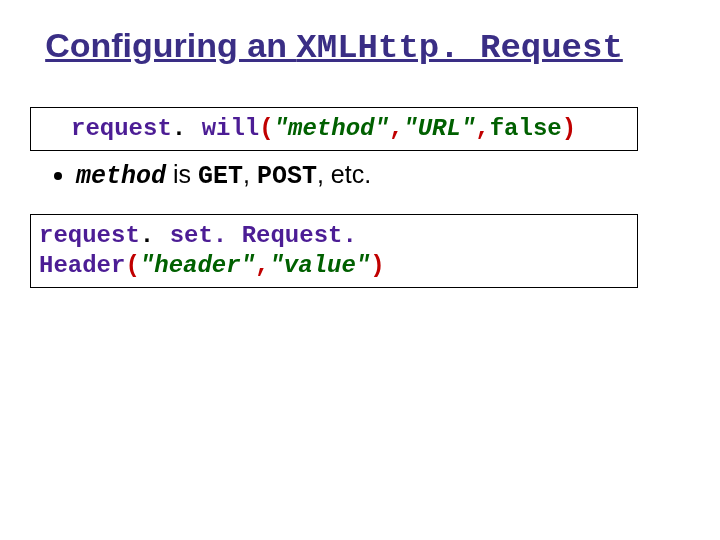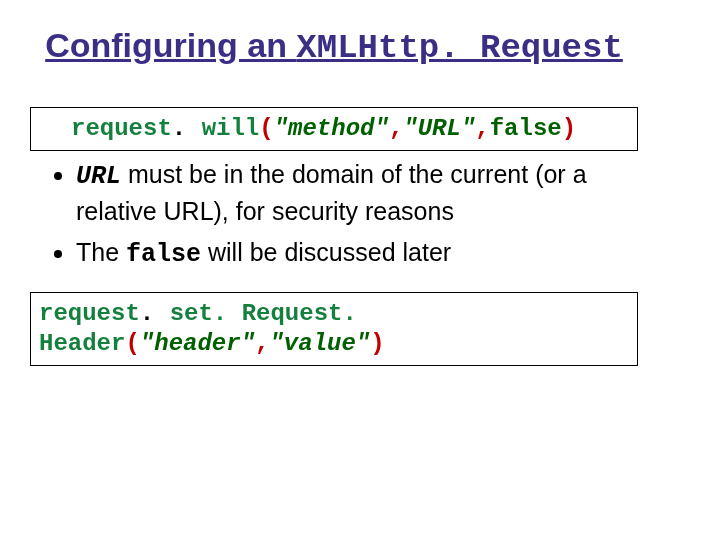--- a/index.html
+++ b/index.html
@@ -33,21 +33,21 @@
   .codebox {
     border: 1.5px solid #000;
     padding: 6px 10px 6px 10px;
     font-family: "Courier New", Courier, monospace;
     font-size: 24px;
     font-weight: bold;
     color: #000;
     margin: 0;
     line-height: 1.25;
   }
-  .codebox .method-call { color: #15803d; }
+  .codebox .method-call { color: #4c1d95; }
   .codebox .paren  { color: #c00000; }
   .codebox .arg-em { color: #006000; font-style: italic; }
   .codebox .arg    { color: #006000; }
   .codebox .dot    { letter-spacing: 1px; }
 
   ul.bullets {
     margin: 6px 0 20px 0;
     padding-left: 46px;
     font-size: 25px;
     line-height: 1.4;
@@ -66,27 +66,24 @@
 <div class="slide">
 
   <div class="title">
     <span>Configuring an </span><span class="mono">XMLHttp. Request</span>
   </div>
 
   <div class="codebox firstbox">
     <span class="method-call">request</span><span class="dot">.</span><span> </span><span class="method-call">will</span><span class="paren">(</span><span class="arg-em">"method"</span><span class="paren">,</span><span class="arg-em">"URL"</span><span class="paren">,</span><span class="arg">false</span><span class="paren">)</span>
   </div>
 
-
   <ul class="bullets">
     <li>
-      <span class="mono em">URL</span><span> must be in the domain of the current (or a relative URL), for security reasons</span>
-    </li>
-    <li>
-      <span>The </span><span class="mono">false</span><span> will be discussed later</span>
+      <span class="mono em">method</span><span> is </span><span class="mono">GET</span><span>, </span><span class="mono">POST</span><span>, etc.</span>
     </li>
   </ul>
+
 
   <div class="codebox secondbox">
     <span class="method-call">request</span><span class="dot">.</span><span> </span><span class="method-call">set. Request. Header</span><span class="paren">(</span><span class="arg-em">"header"</span><span class="paren">,</span><span class="arg-em">"value"</span><span class="paren">)</span>
   </div>
 
 </div>
 
 </body></html>

